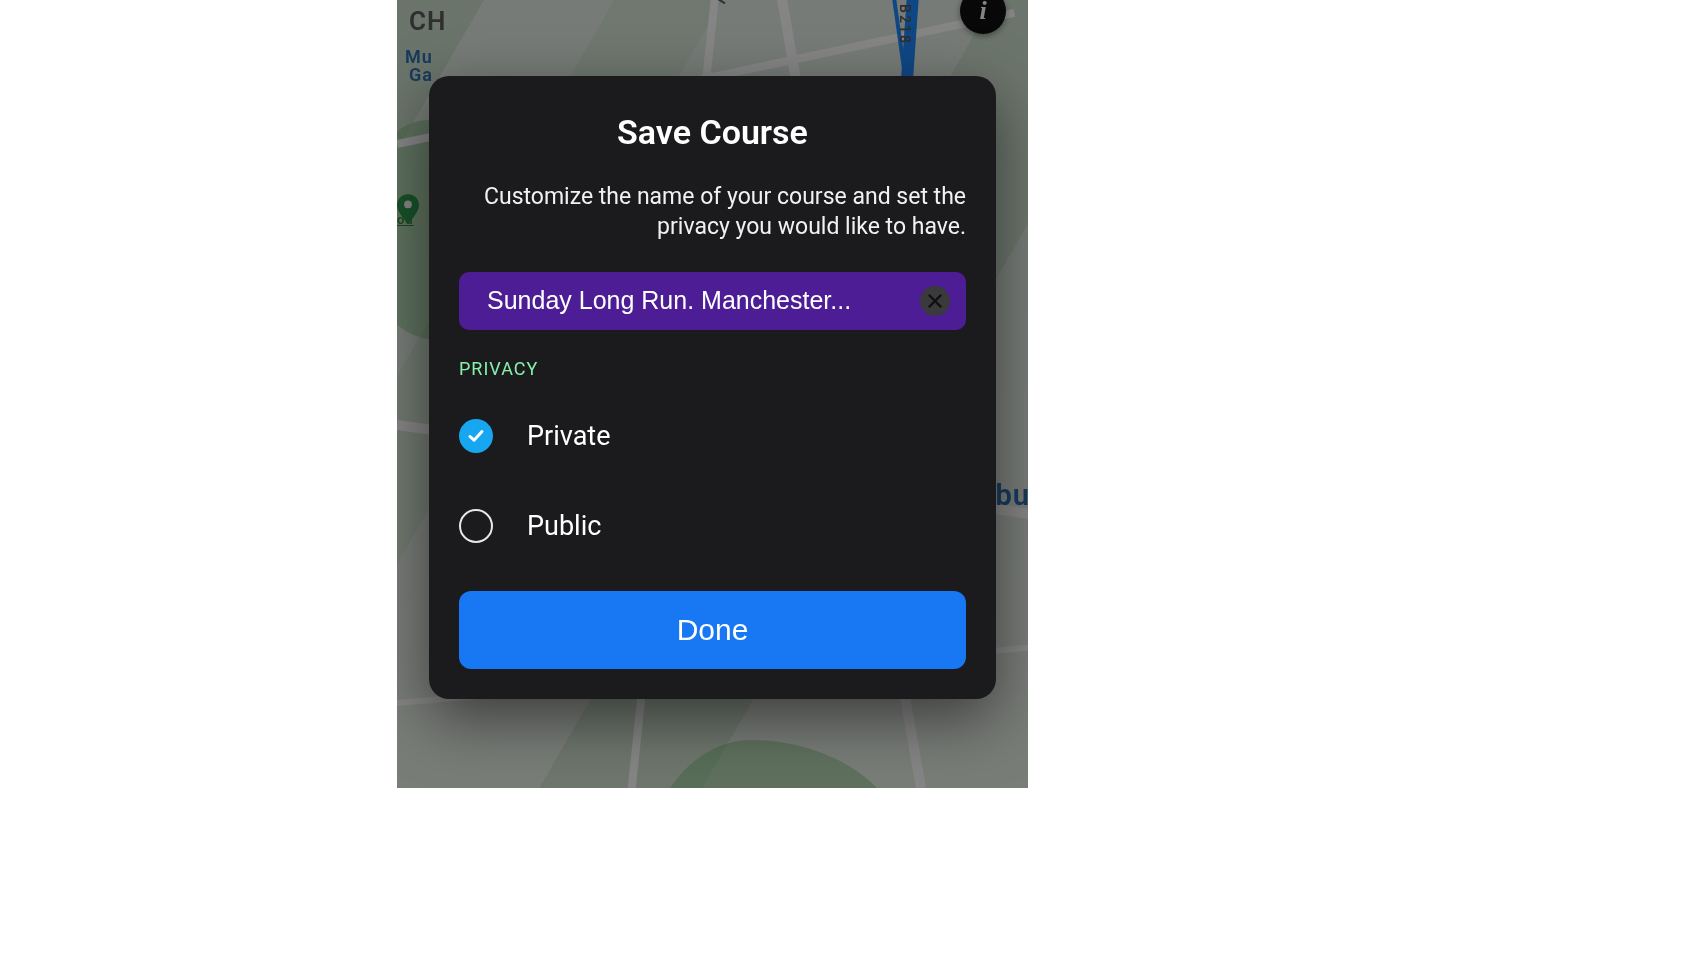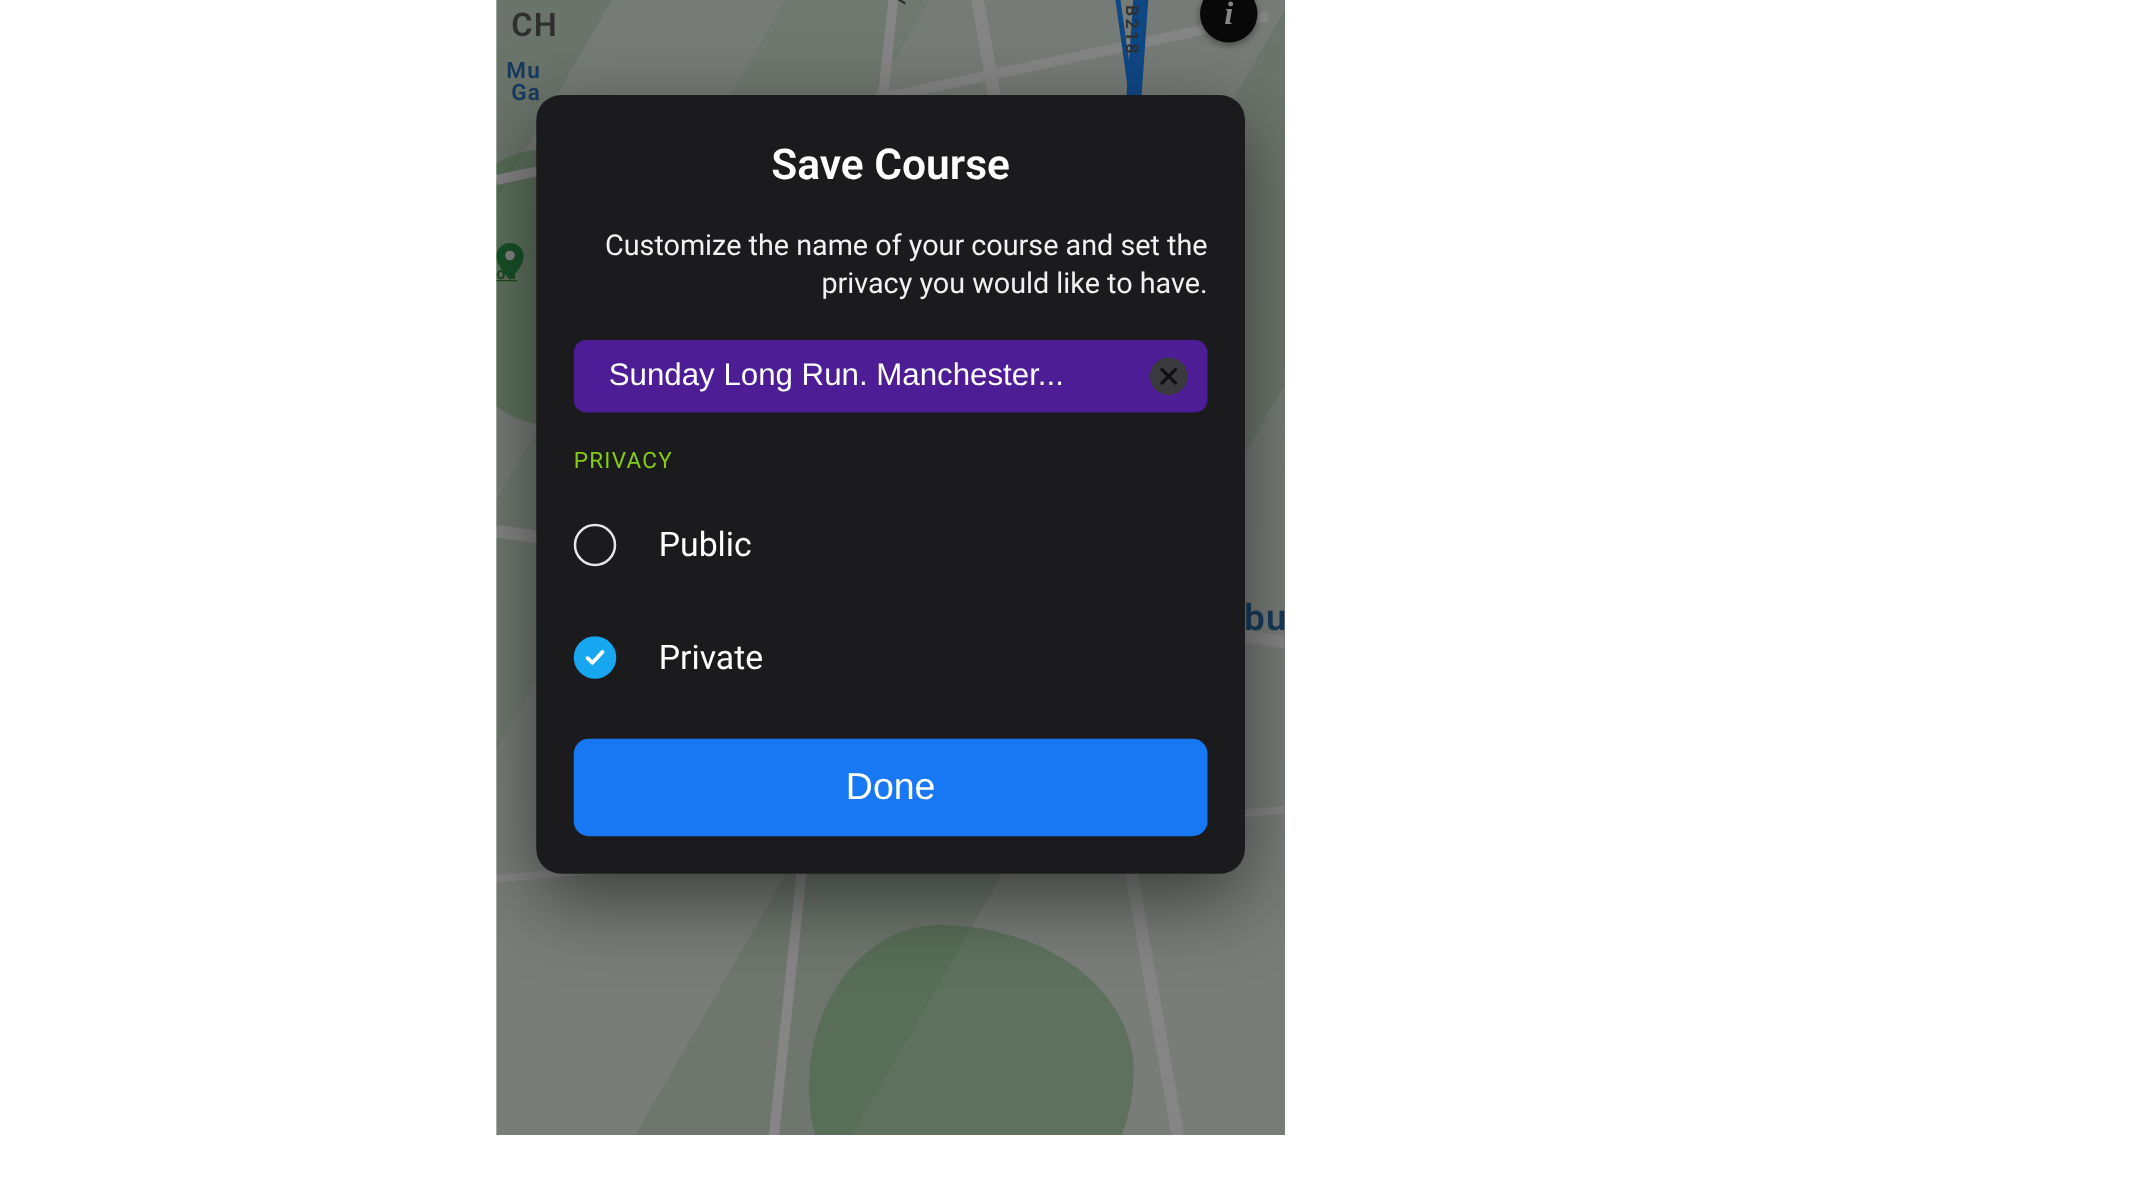--- a/index.html
+++ b/index.html
@@ -8,21 +8,21 @@
     position: relative;
     width: 1707px;
     height: 960px;
     background: #ffffff;
   }
   .phone-frame {
     position: absolute;
     left: 397px;
     top: 0;
     width: 631px;
-    height: 908px;
+    height: 788px;
     background: #d6e0d8;
     overflow: hidden;
   }
   
   .map-bg {
     position: absolute;
     inset: 0;
     background:
       linear-gradient(120deg, rgba(190,215,190,0.6) 0 8%, transparent 8% 20%, rgba(200,225,200,0.5) 20% 30%, transparent 30% 55%, rgba(190,215,190,0.5) 55% 70%, transparent 70% 100%),
       linear-gradient(0deg, #e9efe7, #e3ece4);
@@ -114,21 +114,21 @@
     width:30px; height:30px; border-radius:50%;
     background:#3a3a3c;
     display:flex; align-items:center; justify-content:center;
     margin-left:12px;
     cursor:pointer;
   }
   .clear-btn svg { width:14px; height:14px; display:block;}
   .section-label {
     font-size:18px;
     letter-spacing:1px;
-    color:#84cc16;
+    color:#86efac;
     margin-bottom: 36px;
   }
   .option-row {
     display:flex; align-items:center;
     gap: 34px;
     padding: 4px 0;
     margin-bottom: 48px;
     cursor:pointer;
   }
   .option-row:last-of-type { margin-bottom: 44px;}
@@ -210,29 +210,29 @@
         <div class="clear-btn">
           <svg viewBox="0 0 14 14">
             <path d="M1.5 1.5 L12.5 12.5 M12.5 1.5 L1.5 12.5" stroke="#0f0f10" stroke-width="2.4" stroke-linecap="round"></path>
           </svg>
         </div>
       </div>
 
       <div class="section-label">PRIVACY</div>
 
       <div class="option-row">
-        <div class="radio unchecked"></div>
-        <div class="option-label">Public</div>
-      </div>
-
-      <div class="option-row">
         <div class="radio checked">
           <svg viewBox="0 0 18 18">
               <path d="M3 9.5 L7 13.2 L15 4.5" fill="none" stroke="#ffffff" stroke-width="3" stroke-linecap="round" stroke-linejoin="round"></path>
             </svg>
         </div>
         <div class="option-label">Private</div>
       </div>
 
+      <div class="option-row">
+        <div class="radio unchecked"></div>
+        <div class="option-label">Public</div>
+      </div>
+
       <button class="done-btn">Done</button>
     </div>
   </div>
 </div>
 
 </body></html>

